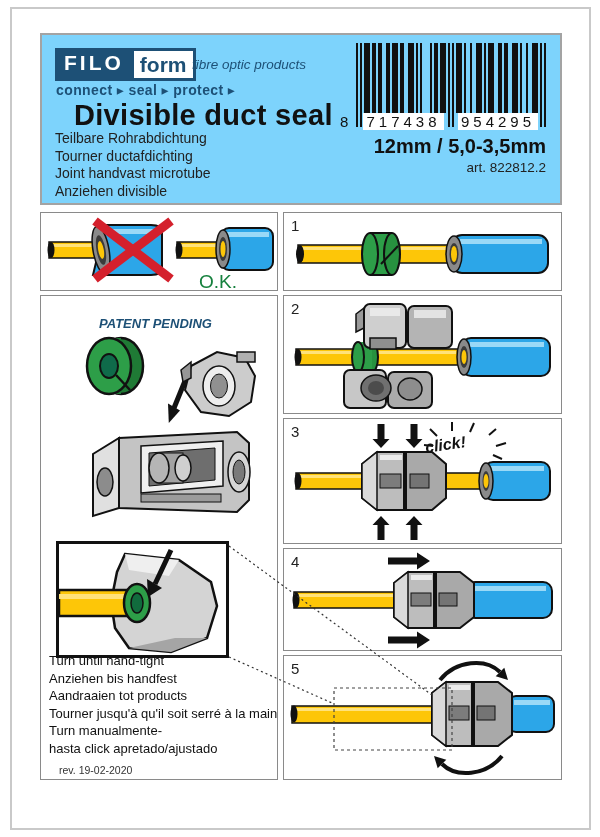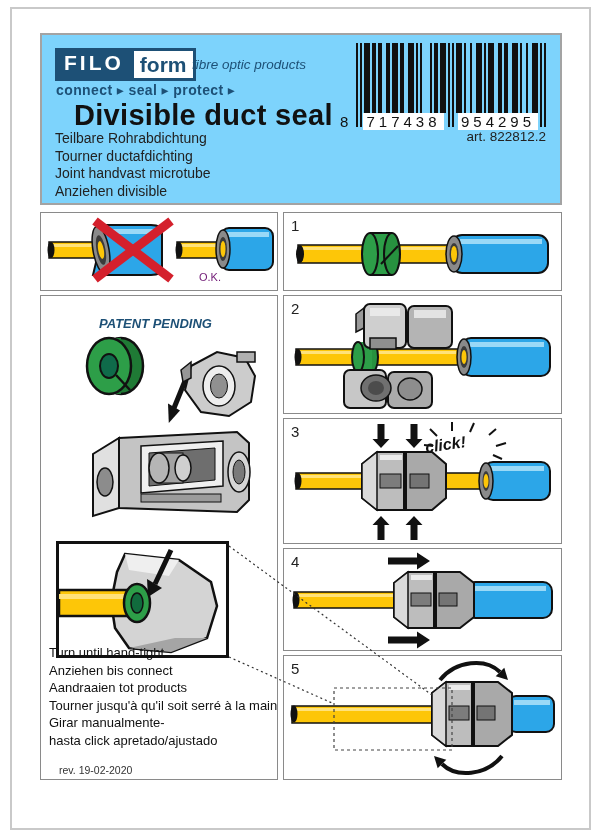--- a/index.html
+++ b/index.html
@@ -33,26 +33,26 @@
   .cell{border:1.5px solid #8a8a8a;background:#fff;}
   #cell-wrongok{left:40px;top:212px;width:238px;height:79px;}
   #cell-overview{left:40px;top:295px;width:238px;height:485px;}
   #step1{left:283px;top:212px;width:279px;height:79px;}
   #step2{left:283px;top:295px;width:279px;height:119px;}
   #step3{left:283px;top:418px;width:279px;height:126px;}
   #step4{left:283px;top:548px;width:279px;height:103px;}
   #step5{left:283px;top:655px;width:279px;height:125px;}
   .step-num{position:absolute;left:7px;top:4px;font-size:15px;color:#222;}
   .cell svg{position:absolute;left:0;top:0;}
-  #ok-label{left:158px;top:58px;font-size:11px;color:#701a75;}
+  #ok-label{left:158px;top:58px;font-size:19px;color:#15803d;}
   #patent-label{left:58px;top:20px;font-size:13px;font-weight:bold;font-style:italic;color:#1d5076;}
   #click-label{left:141px;top:17px;font-size:16px;font-weight:bold;font-style:italic;color:#111;
                transform:rotate(-8deg);}
   #detail-box{left:15px;top:245px;width:173px;height:117px;border:3px solid #111;background:#fff;}
-  #hand-tight-text{left:8px;top:348px;width:226px;font-size:13px;line-height:17.5px;color:#111;white-space:nowrap;}
+  #hand-tight-text{left:8px;top:356px;width:226px;font-size:13px;line-height:17.5px;color:#111;white-space:nowrap;}
   #revision-label{left:18px;top:468px;font-size:10.5px;color:#333;}
   #callout-overlay{left:0;top:0;pointer-events:none;z-index:10;}
 </style>
 </head>
 <body>
 
 <div id="page">
   <div id="sheet-frame" class="abs"></div>
 
   <div id="header-box" class="abs">
@@ -163,20 +163,21 @@
           <div style="flex: 0 0 auto; width: 2px; height: 70px; background: rgb(17, 17, 17);"></div>
           <div style="flex: 0 0 auto; width: 2px; height: 70px; background: rgb(17, 17, 17);"></div>
           <div style="flex: 0 0 auto; width: 2px; height: 70px; background: transparent;"></div>
           <div style="flex: 0 0 auto; width: 2px; height: 84px; background: rgb(17, 17, 17);"></div>
           <div style="flex: 0 0 auto; width: 2px; height: 84px; background: transparent;"></div>
           <div style="flex: 0 0 auto; width: 2px; height: 84px; background: rgb(17, 17, 17);"></div>
           <span id="bc-prefix" class="bc-digit">8</span>
         <span id="bc-g1" class="bc-digit">717438</span>
         <span id="bc-g2" class="bc-digit">954295</span>
       </div>
+      <div id="size-label">12mm / 5,0-3,5mm</div>
       <div id="article-label">art. 822812.2</div>
     </div>
   </div>
 
   <div id="cell-wrongok" class="abs cell">
     <svg width="235" height="76" viewBox="0 0 235 76">
 
       <rect x="8" y="29" width="56" height="16" fill="#fdc608" stroke="#111" stroke-width="1.5"></rect>
       <rect x="8" y="31" width="54" height="3" fill="#ffe27a"></rect>
       <ellipse cx="10" cy="37" rx="3.5" ry="8" fill="#111"></ellipse>
@@ -243,24 +244,24 @@
         <rect x="0" y="50" width="66" height="5" fill="#ffe27a"></rect>
         <ellipse cx="78" cy="59" rx="13" ry="19" fill="#2d9e48" stroke="#111" stroke-width="2.5"></ellipse>
         <ellipse cx="78" cy="59" rx="6" ry="10" fill="#116b3d" stroke="#111" stroke-width="1.5"></ellipse>
         <line x1="112" y1="6" x2="96" y2="40" stroke="#111" stroke-width="5"></line>
         <polygon points="103,44 89,53 88,35" fill="#111"></polygon>
       </svg>
     </div>
 
     <div id="hand-tight-text" class="abs">
       <div>Turn until hand-tight</div>
-      <div>Anziehen bis connect</div>
+      <div>Anziehen bis handfest</div>
       <div>Aandraaien tot products</div>
       <div>Tourner jusqu'à qu'il soit serré à la main</div>
-      <div>Girar manualmente-</div>
+      <div>Turn manualmente-</div>
       <div>hasta click apretado/ajustado</div>
     </div>
     <div id="revision-label" class="abs">rev. 19-02-2020</div>
   </div>
 
   <div id="step1" class="abs cell">
     <svg width="276" height="76" viewBox="0 0 276 76">
       <rect x="14" y="32" width="160" height="18" fill="#fdc608" stroke="#111" stroke-width="1.5"></rect>
       <rect x="14" y="34" width="158" height="3" fill="#ffe27a"></rect>
       <ellipse cx="16" cy="41" rx="4" ry="9" fill="#111"></ellipse>

